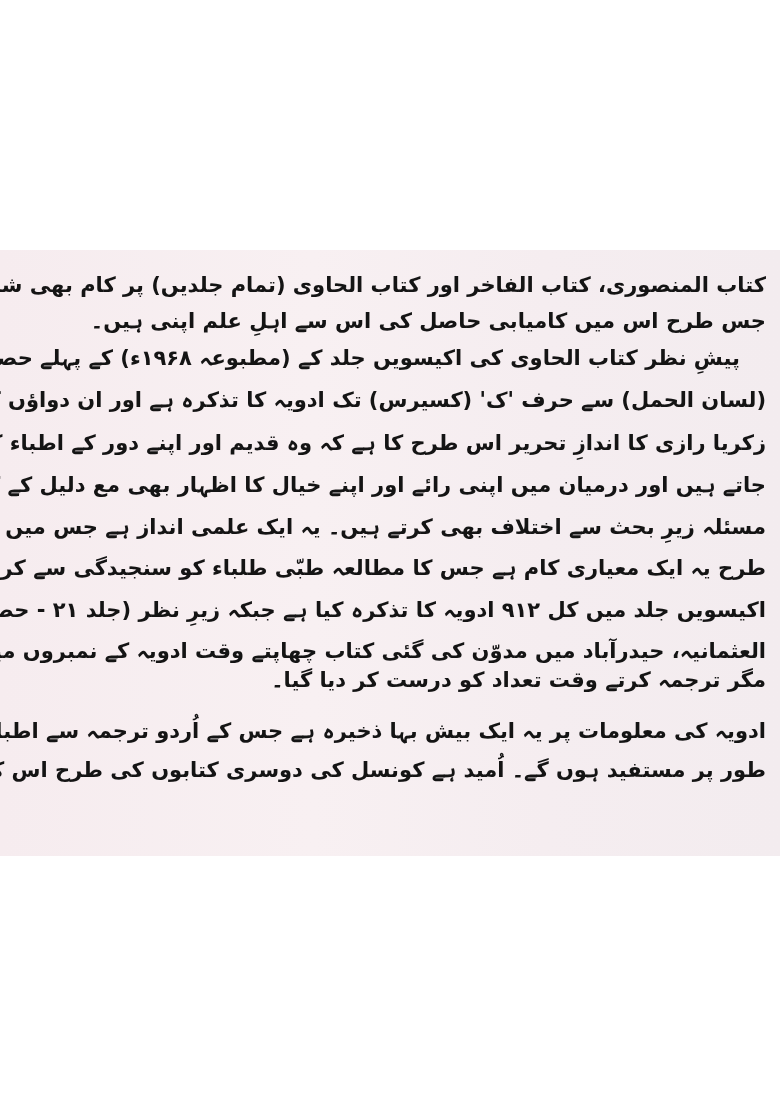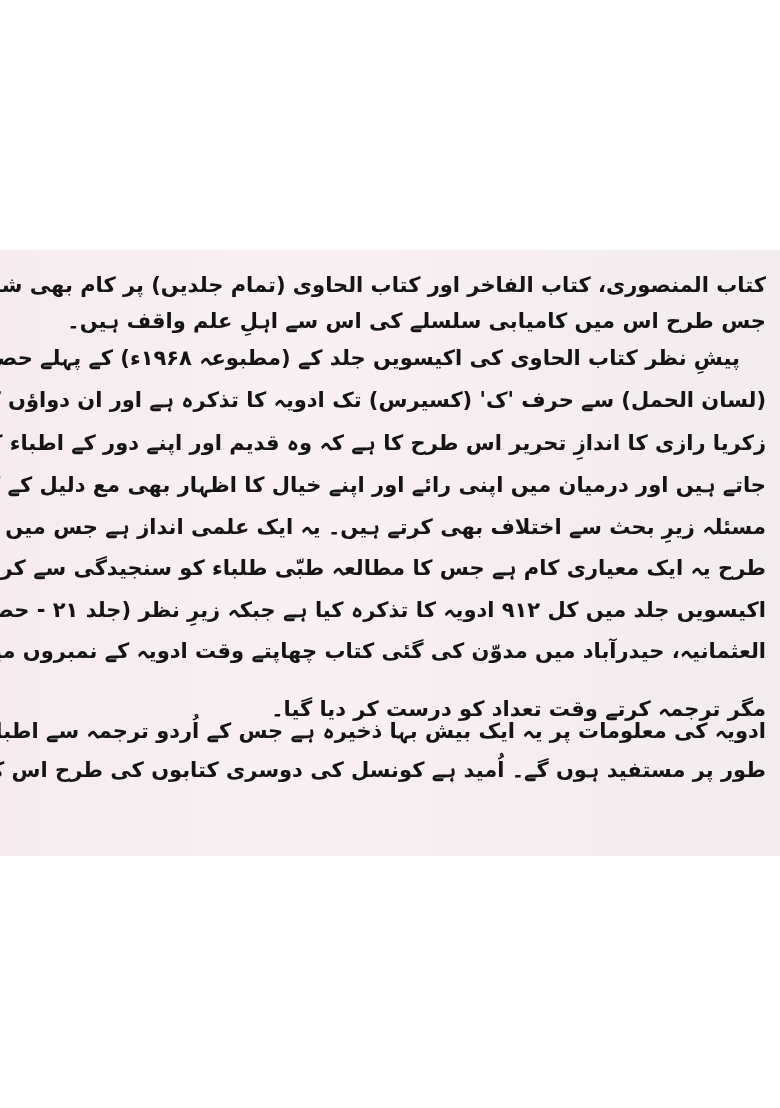--- a/index.html
+++ b/index.html
@@ -23,28 +23,28 @@
     }
     .line.last { text-align-last: right; }
     .line.indent { right: 26px; }
   </style>
 </head>
 <body>
 
 <div class="scan">
   <div class="text">
     <div class="line" style="top:18px">کتاب المنصوری، کتاب الفاخر اور کتاب الحاوی (تمام جلدیں) پر کام بھی شامل تھا، اس سلسلے میں کونسل نے جو کام کئے اور</div>
-    <div class="line last" style="top:54px">جس طرح اس میں کامیابی سلسلے کی اس سے اہلِ علم واقف ہیں۔</div>
+    <div class="line last" style="top:54px">جس طرح اس میں کامیابی حاصل کی اس سے اہلِ علم اپنی ہیں۔</div>
 
     <div class="line indent" style="top:91px">پیشِ نظر کتاب الحاوی کی اکیسویں جلد کے (مطبوعہ ۱۹۶۸ء) کے پہلے حصہ کا اُردو ترجمہ ہے۔ اس میں حرف 'ل'</div>
     <div class="line" style="top:133px">(لسان الحمل) سے حرف 'ک' (کسیرس) تک ادویہ کا تذکرہ ہے اور ان دواؤں کے متعلق تفصیلی معلومات درج ہیں۔</div>
     <div class="line" style="top:176px">زکریا رازی کا اندازِ تحریر اس طرح کا ہے کہ وہ قدیم اور اپنے دور کے اطباء کے اقوال موضوع سے متعلق درج کرتے</div>
     <div class="line" style="top:218px">جاتے ہیں اور درمیان میں اپنی رائے اور اپنے خیال کا اظہار بھی مع دلیل کے کرتے ہیں اور کہیں کہیں دوسرے اطباء سے</div>
     <div class="line" style="top:260px">مسئلہ زیرِ بحث سے اختلاف بھی کرتے ہیں۔ یہ ایک علمی انداز ہے جس میں تحقیق و تنقید کے پہلو بھی شامل ہوتے ہیں۔ اس</div>
     <div class="line" style="top:301px">طرح یہ ایک معیاری کام ہے جس کا مطالعہ طبّی طلباء کو سنجیدگی سے کرنا چاہئے۔ زکریا رازی نے الحاوی کی بیسویں اور</div>
     <div class="line" style="top:343px">اکیسویں جلد میں کل ۹۱۲ ادویہ کا تذکرہ کیا ہے جبکہ زیرِ نظر (جلد ۲۱ - حصہ اوّل) میں کل ۳۲۱ دوائیں ہیں۔ دائرۃ المعارف</div>
     <div class="line" style="top:384px">العثمانیہ، حیدرآباد میں مدوّن کی گئی کتاب چھاپتے وقت ادویہ کے نمبروں میں غلطی کے باعث اس تعداد میں اختلاف تھا</div>
-    <div class="line last" style="top:442px">مگر ترجمہ کرتے وقت تعداد کو درست کر دیا گیا۔</div>
+    <div class="line last" style="top:413px">مگر ترجمہ کرتے وقت تعداد کو درست کر دیا گیا۔</div>
 
     <div class="line" style="top:464px">ادویہ کی معلومات پر یہ ایک بیش بہا ذخیرہ ہے جس کے اُردو ترجمہ سے اطباء، طبّی دانشور، اساتذہ اور طلباء یکساں</div>
     <div class="line last" style="top:503px">طور پر مستفید ہوں گے۔ اُمید ہے کونسل کی دوسری کتابوں کی طرح اس کتاب کی بھی پذیرائی کی جائے گی۔</div>
   </div>
 </div>
 
 </body></html>

